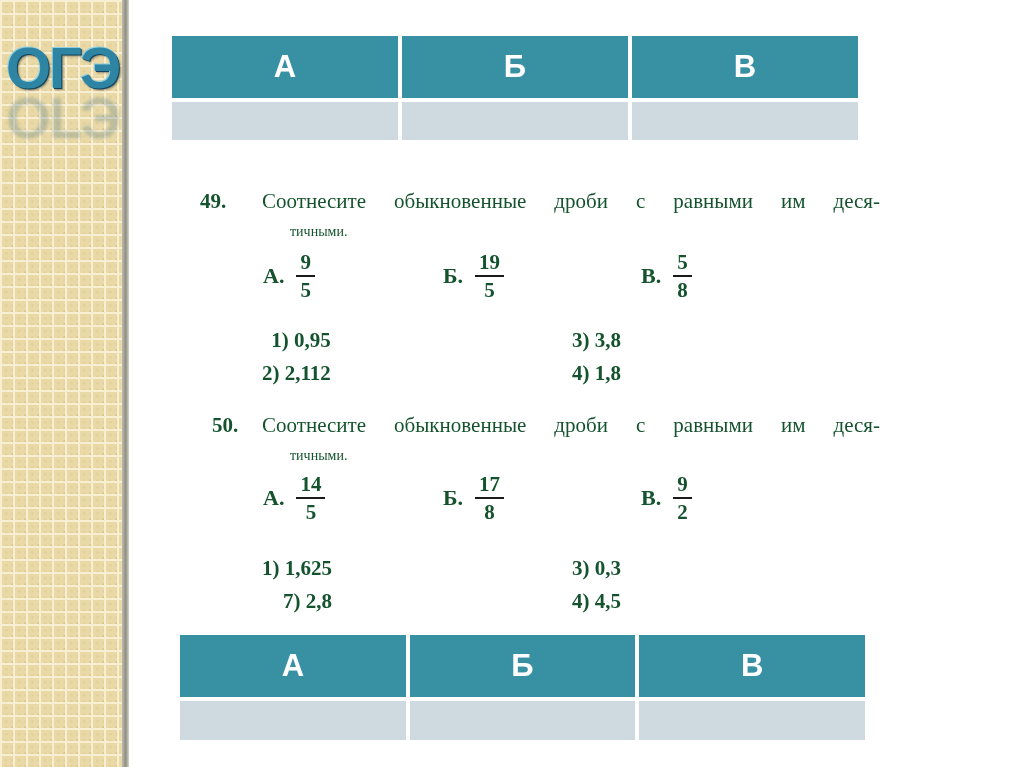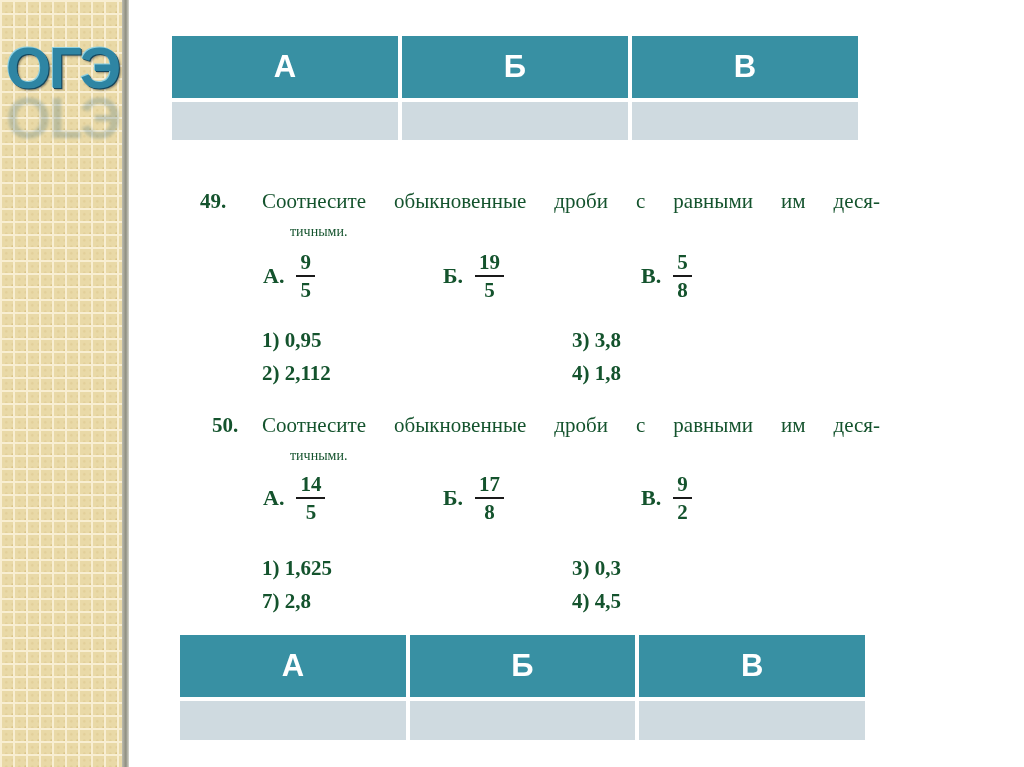--- a/index.html
+++ b/index.html
@@ -85,21 +85,21 @@
   .frac{display:inline-flex;flex-direction:column;align-items:center;
         font-size:21px;font-weight:bold;line-height:24px;}
   .frac-num{padding:0 4px 1px 4px;border-bottom:2px solid #1a1a1a;}
   .frac-den{padding-top:1px;}
 
   .opts{position:absolute;top:138px;left:0;width:1024px;}
   .problem-50 .opts{top:142px;}
   .opt-col{position:absolute;top:0;}
   .opt-col-1{left:262px;}
   .opt-col-2{left:572px;}
-  .opt-line{font-size:21px;font-weight:bold;line-height:33px;white-space:nowrap;}
+  .opt-line{font-size:21px;font-weight:bold;line-height:33px;white-space:nowrap;text-align:right;}
 </style>
 </head>
 <body>
 
 <div class="strip"></div>
 <div class="strip-edge"></div>
 
 <div class="logo">
   <div class="logo-text">ОГЭ</div>
   <div class="logo-reflection">ОГЭ</div>

